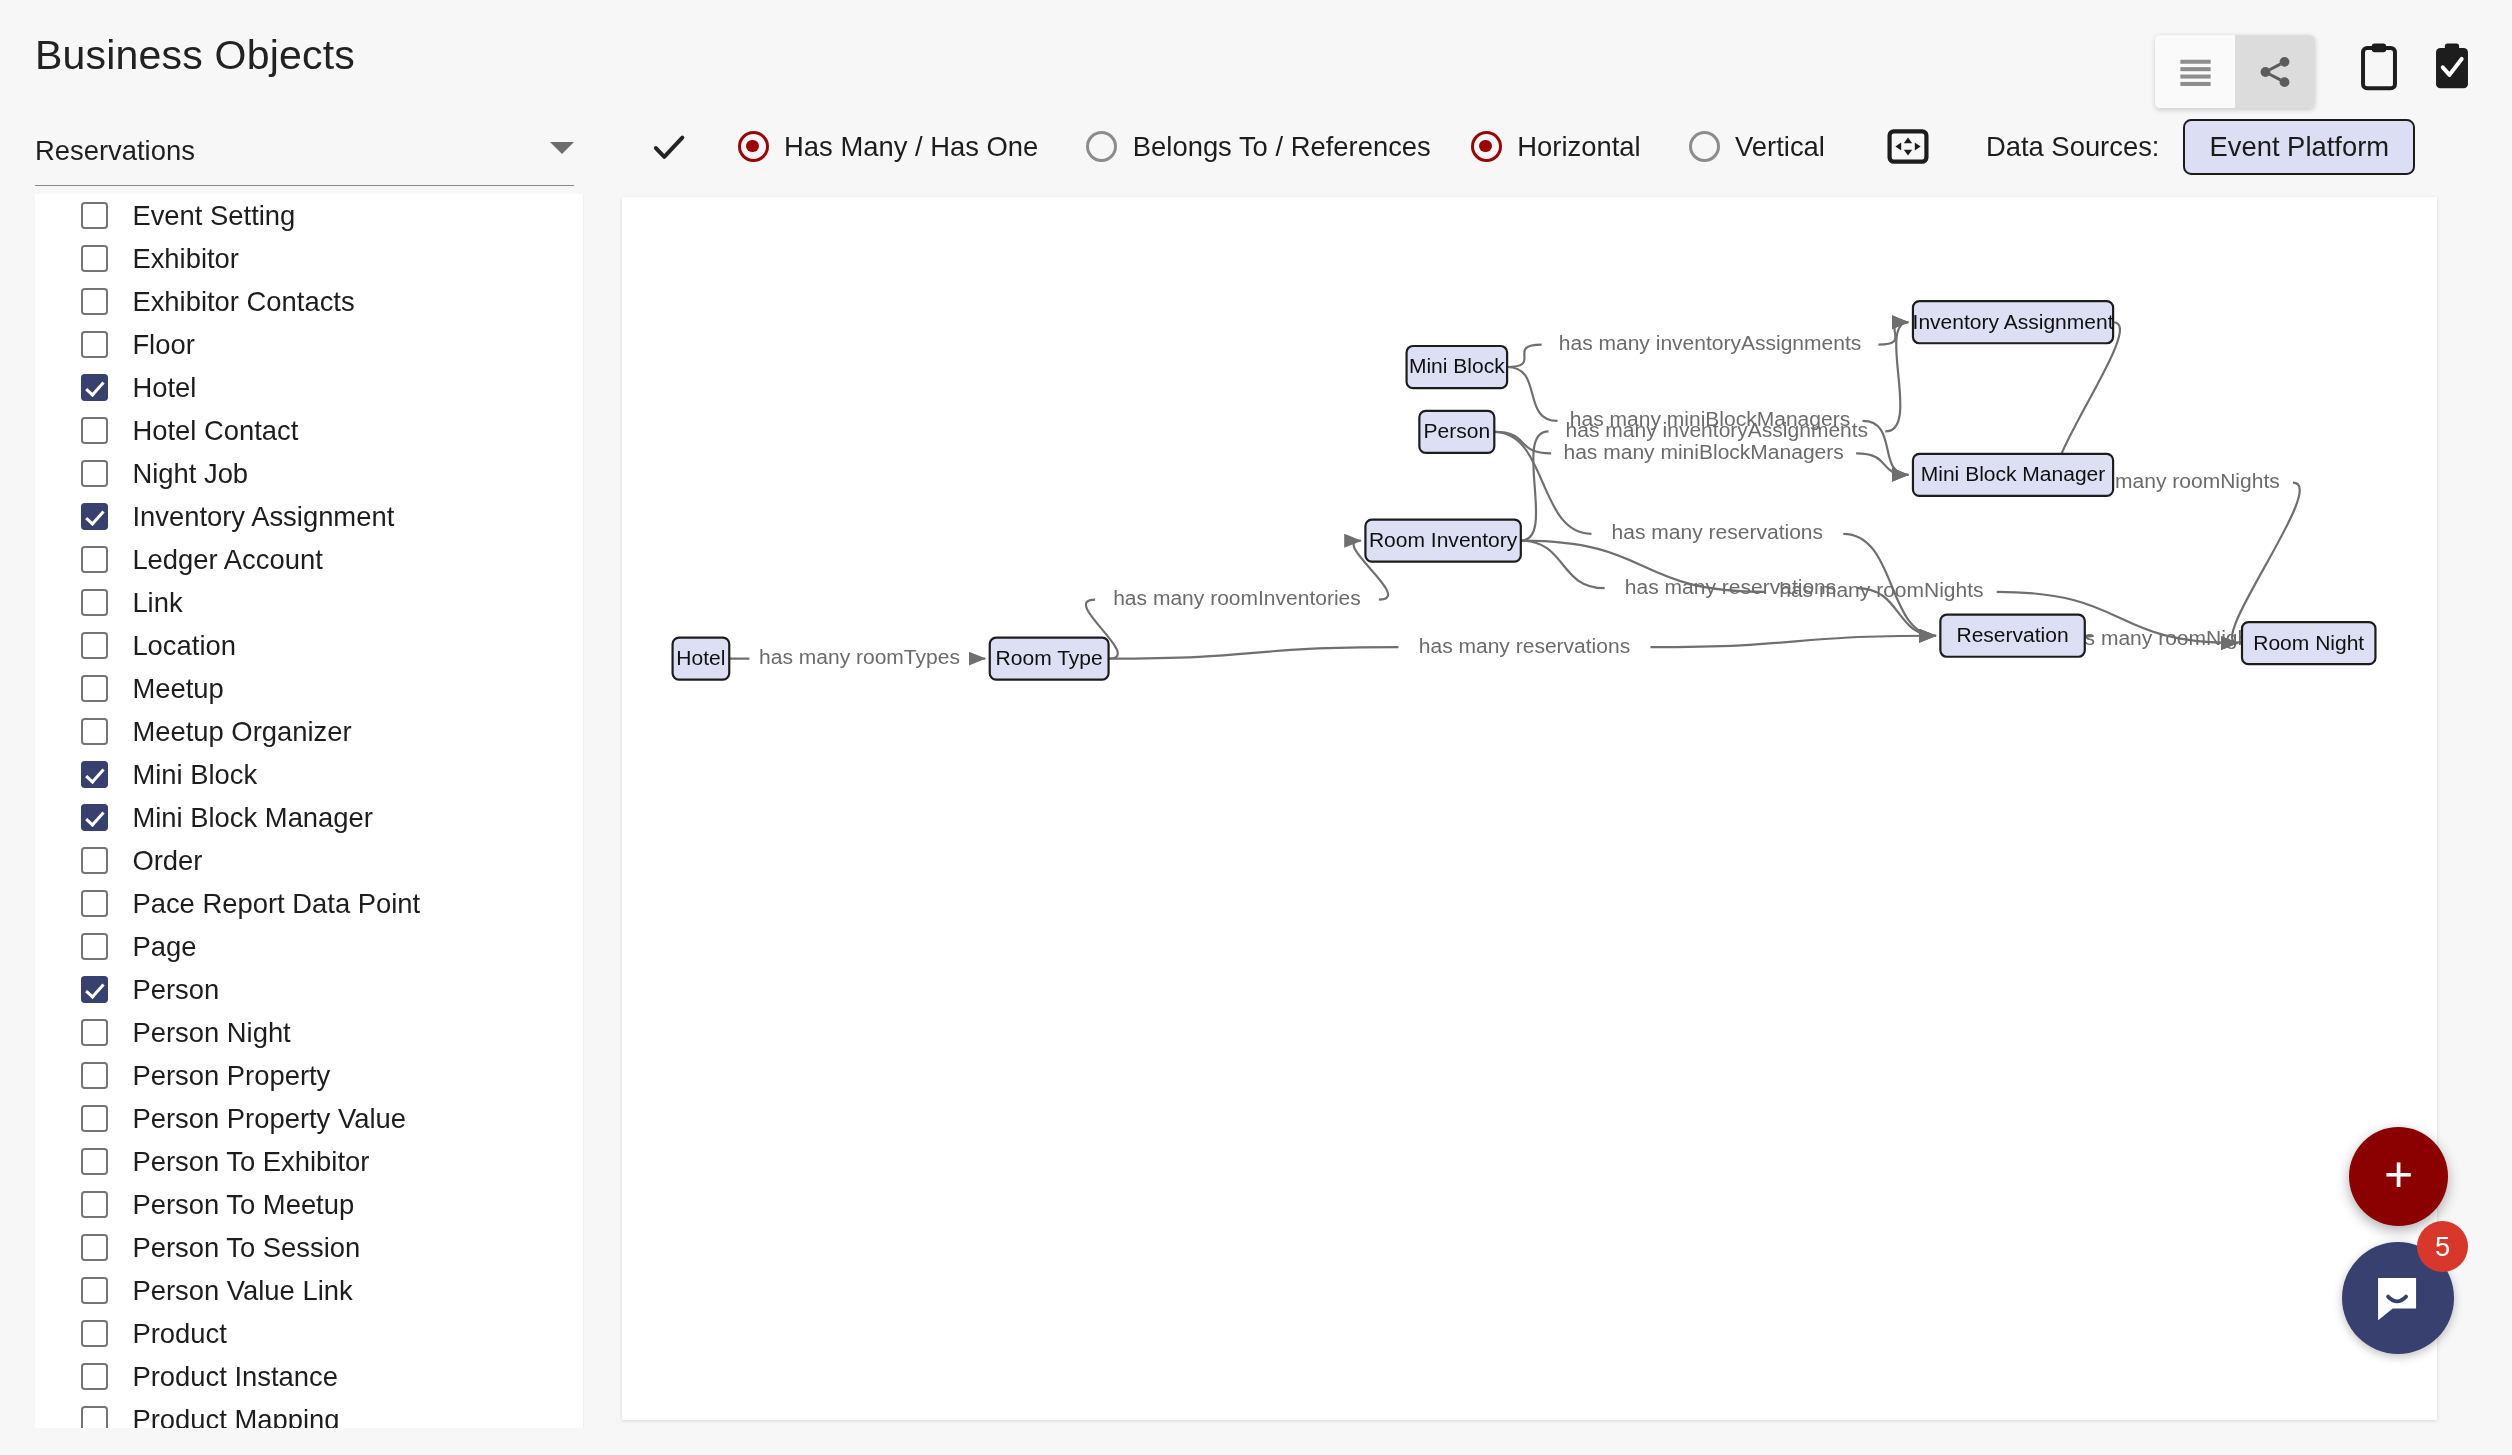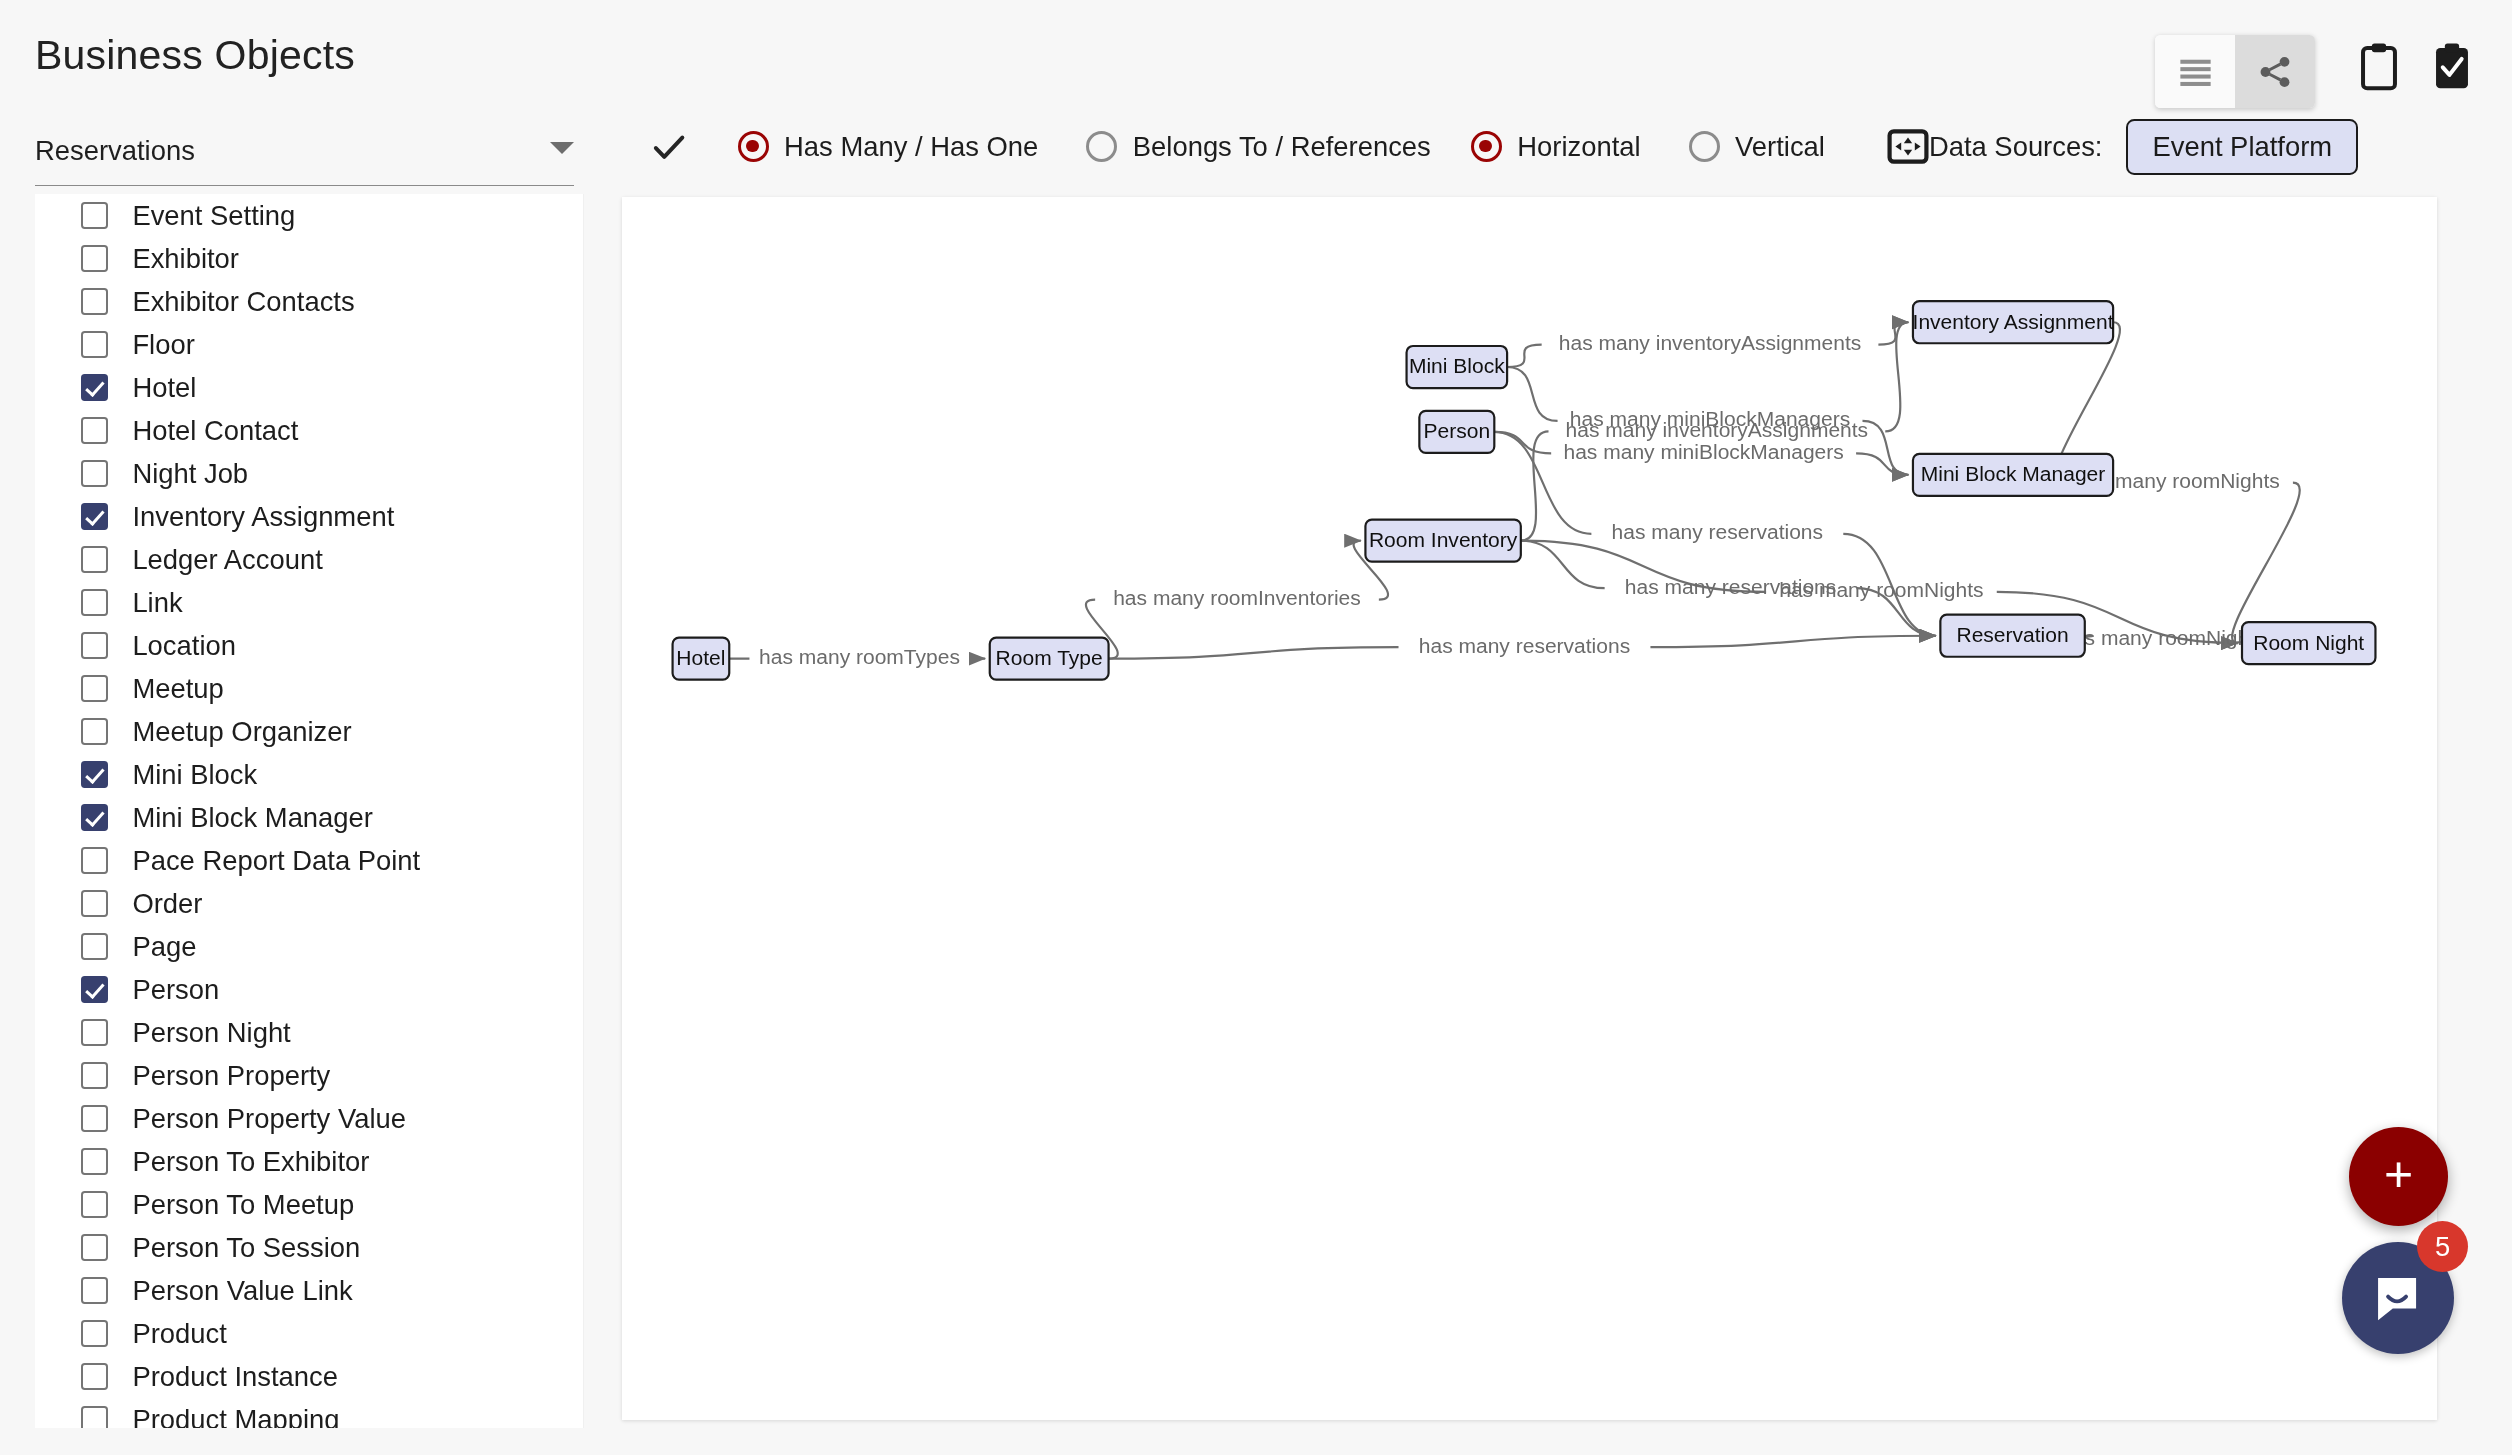--- a/index.html
+++ b/index.html
@@ -134,20 +134,21 @@
     font-size: 27.4px;
     color: #1d1d1d;
     white-space: nowrap;
   }
   #fit-icon {
     margin-left: 62px;
     cursor: pointer;
     display: flex; align-items: center;
   }
   #data-sources-label {
+    margin-left: 57px;
     font-size: 27.4px;
     color: #1d1d1d;
     white-space: nowrap;
   }
   #event-platform-btn {
     margin-left: 24px;
     padding: 10px 24px;
     background: #dcdff3;
     border: 2.3px solid #1b1b1b;
     border-radius: 8.2px;
@@ -327,25 +328,25 @@
       <div class="obj-row">
         <span class="cbx on"></span>
         <span class="obj-label">Mini Block</span>
       </div>
       <div class="obj-row">
         <span class="cbx on"></span>
         <span class="obj-label">Mini Block Manager</span>
       </div>
       <div class="obj-row">
         <span class="cbx"></span>
+        <span class="obj-label">Order</span>
+      </div>
+      <div class="obj-row">
+        <span class="cbx"></span>
         <span class="obj-label">Pace Report Data Point</span>
-      </div>
-      <div class="obj-row">
-        <span class="cbx"></span>
-        <span class="obj-label">Order</span>
       </div>
       <div class="obj-row">
         <span class="cbx"></span>
         <span class="obj-label">Page</span>
       </div>
       <div class="obj-row">
         <span class="cbx on"></span>
         <span class="obj-label">Person</span>
       </div>
       <div class="obj-row">

